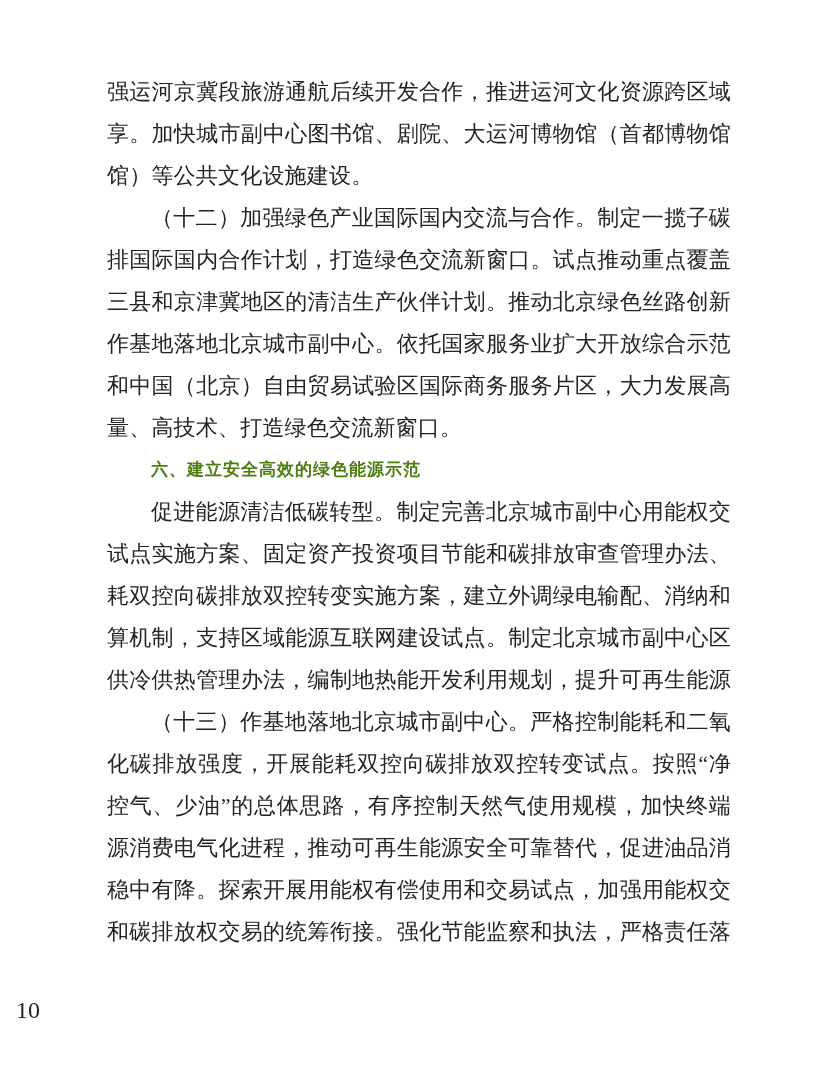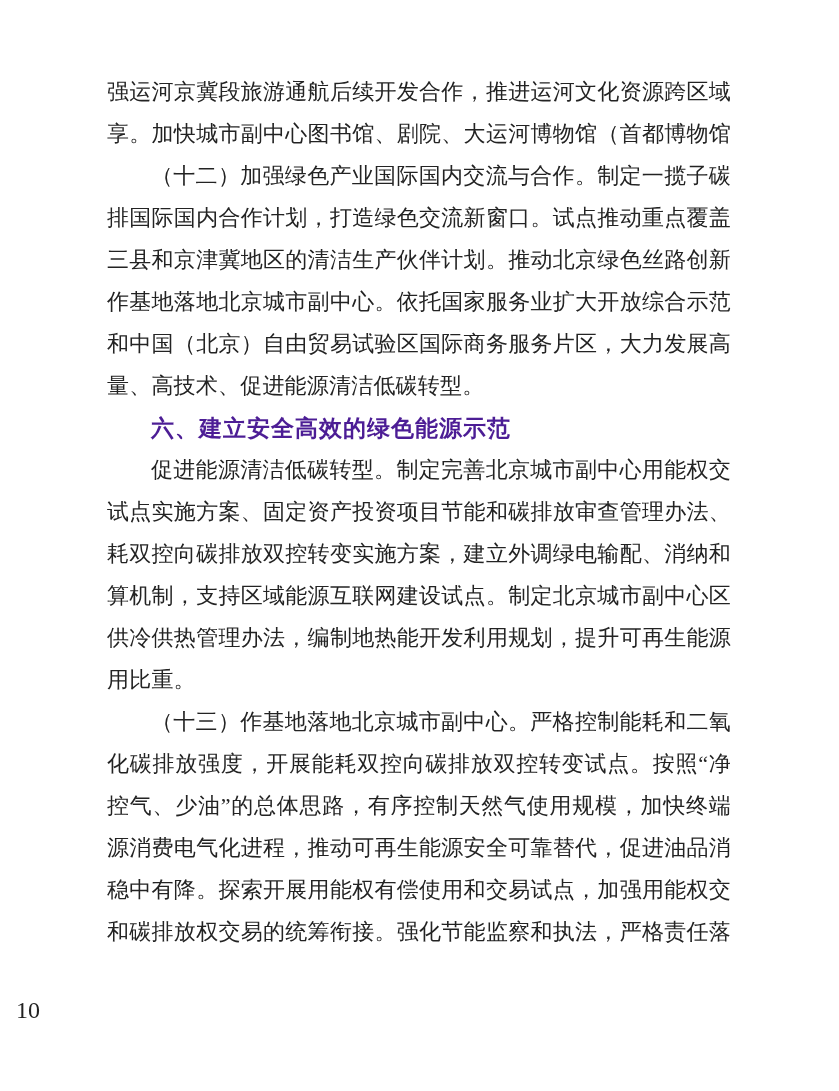--- a/index.html
+++ b/index.html
@@ -31,56 +31,56 @@
   }
   .line.stretch {
     text-align-last: justify;
   }
   .line.indent {
     padding-left: 44px;
   }
   .line.heading {
     font-family: "Liberation Sans", sans-serif;
     font-weight: 700;
-    font-size: 23px;
+    font-size: 17px;
     letter-spacing: 1px;
-    color: #4c1d95;
+    color: #4d7c0f;
   }
   .bold-lead {
     font-weight: 400;
   }
   .page-number {
     position: absolute;
     left: 0; top: 997px;
     width: 100%;
     font-size: 24px;
     color: #222222;
     margin-left: 16px;
   }
 </style>
 </head>
 <body>
 
 <div class="page">
   <div class="content">
       <div class="line stretch">强运河京冀段旅游通航后续开发合作，推进运河文化资源跨区域共</div>
       <div class="line stretch">享。加快城市副中心图书馆、剧院、大运河博物馆（首都博物馆东</div>
+      <div class="line">馆）等公共文化设施建设。</div>
       <div class="line stretch indent"><span class="bold-lead">（十二）加强绿色产业国际国内交流与合作。</span><span>制定一揽子碳减</span></div>
       <div class="line stretch">排国际国内合作计划，打造绿色交流新窗口。试点推动重点覆盖北</div>
       <div class="line stretch">三县和京津冀地区的清洁生产伙伴计划。推动北京绿色丝路创新合</div>
       <div class="line stretch">作基地落地北京城市副中心。依托国家服务业扩大开放综合示范区</div>
       <div class="line stretch">和中国（北京）自由贸易试验区国际商务服务片区，大力发展高质</div>
-      <div class="line">量、高技术、促进能源清洁低碳转型。</div>
+      <div class="line">量、高技术、打造绿色交流新窗口。</div>
       <div class="line indent heading">六、建立安全高效的绿色能源示范</div>
       <div class="line stretch indent">促进能源清洁低碳转型。制定完善北京城市副中心用能权交易</div>
       <div class="line stretch">试点实施方案、固定资产投资项目节能和碳排放审查管理办法、能</div>
       <div class="line stretch">耗双控向碳排放双控转变实施方案，建立外调绿电输配、消纳和核</div>
       <div class="line stretch">算机制，支持区域能源互联网建设试点。制定北京城市副中心区域</div>
       <div class="line stretch">供冷供热管理办法，编制地热能开发利用规划，提升可再生能源应</div>
-      <div class="line">用比重。</div>
       <div class="line stretch indent"><span class="bold-lead">（十三）作基地落地北京城市副中心。</span><span>严格控制能耗和二氧</span></div>
       <div class="line stretch">化碳排放强度，开展能耗双控向碳排放双控转变试点。按照“净煤、</div>
       <div class="line stretch">控气、少油”的总体思路，有序控制天然气使用规模，加快终端能</div>
       <div class="line stretch">源消费电气化进程，推动可再生能源安全可靠替代，促进油品消费</div>
       <div class="line stretch">稳中有降。探索开展用能权有偿使用和交易试点，加强用能权交易</div>
       <div class="line stretch">和碳排放权交易的统筹衔接。强化节能监察和执法，严格责任落实</div>
     </div>
   <div class="page-number">10</div>
 </div>
 

